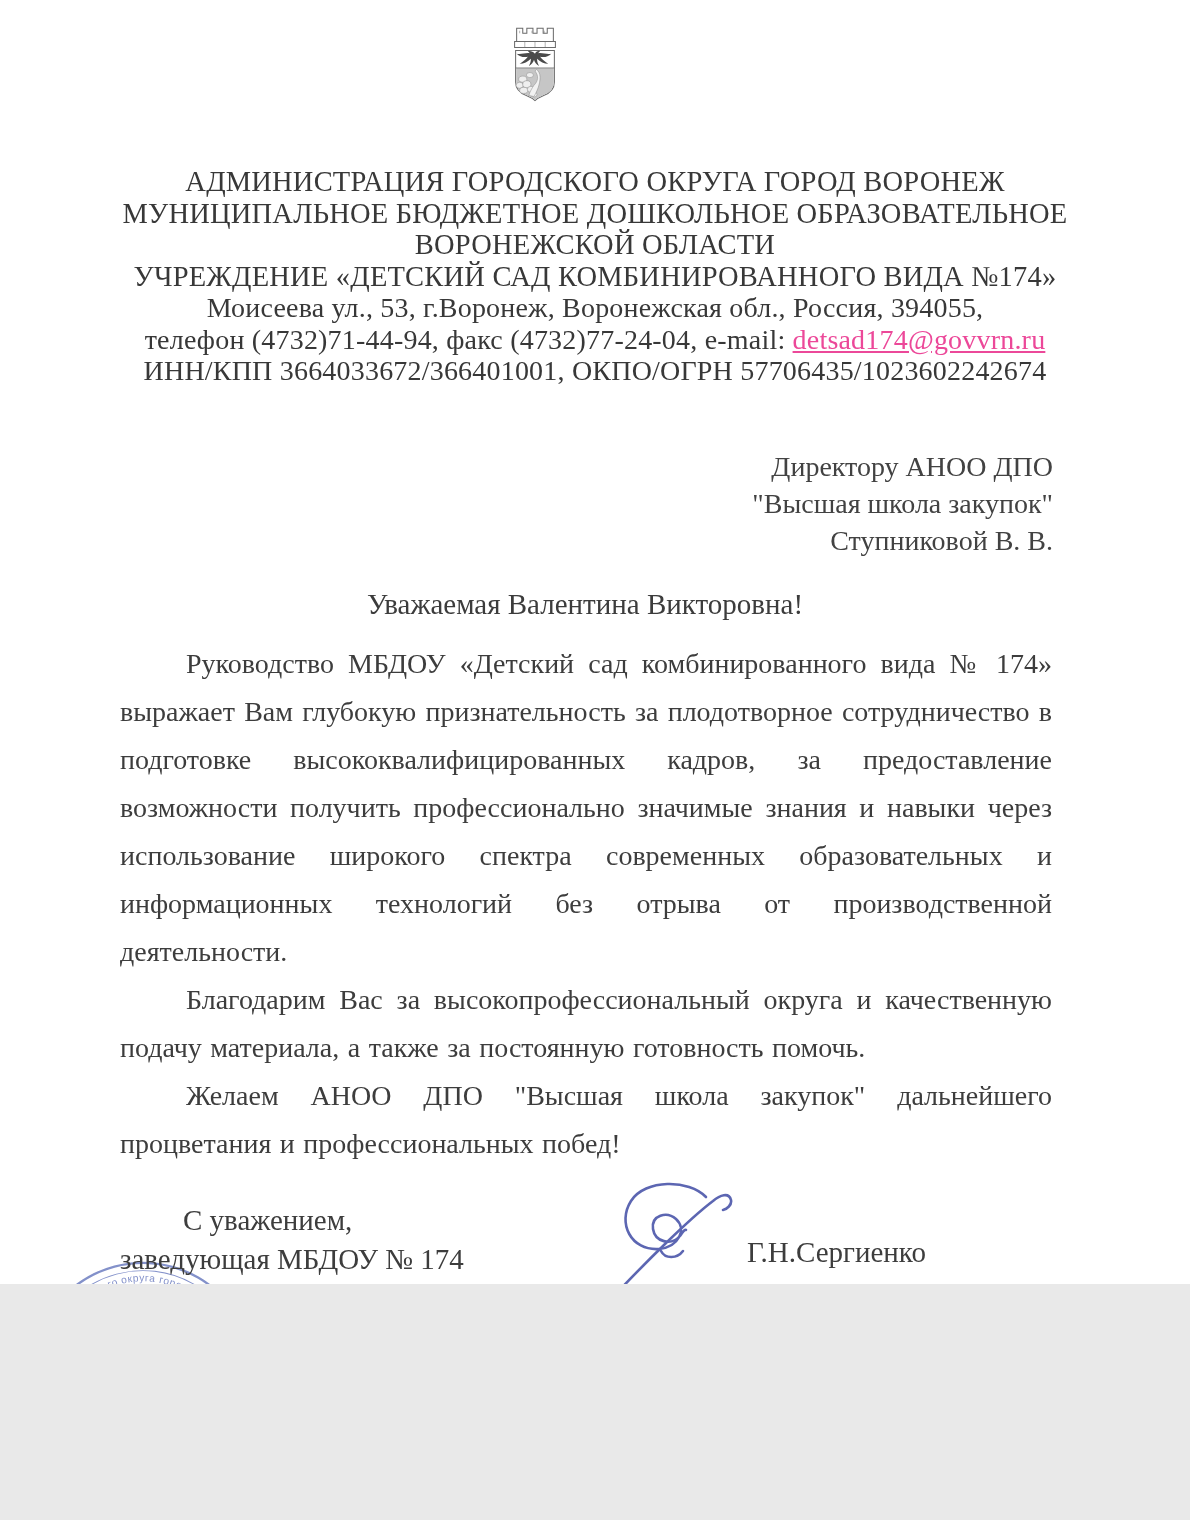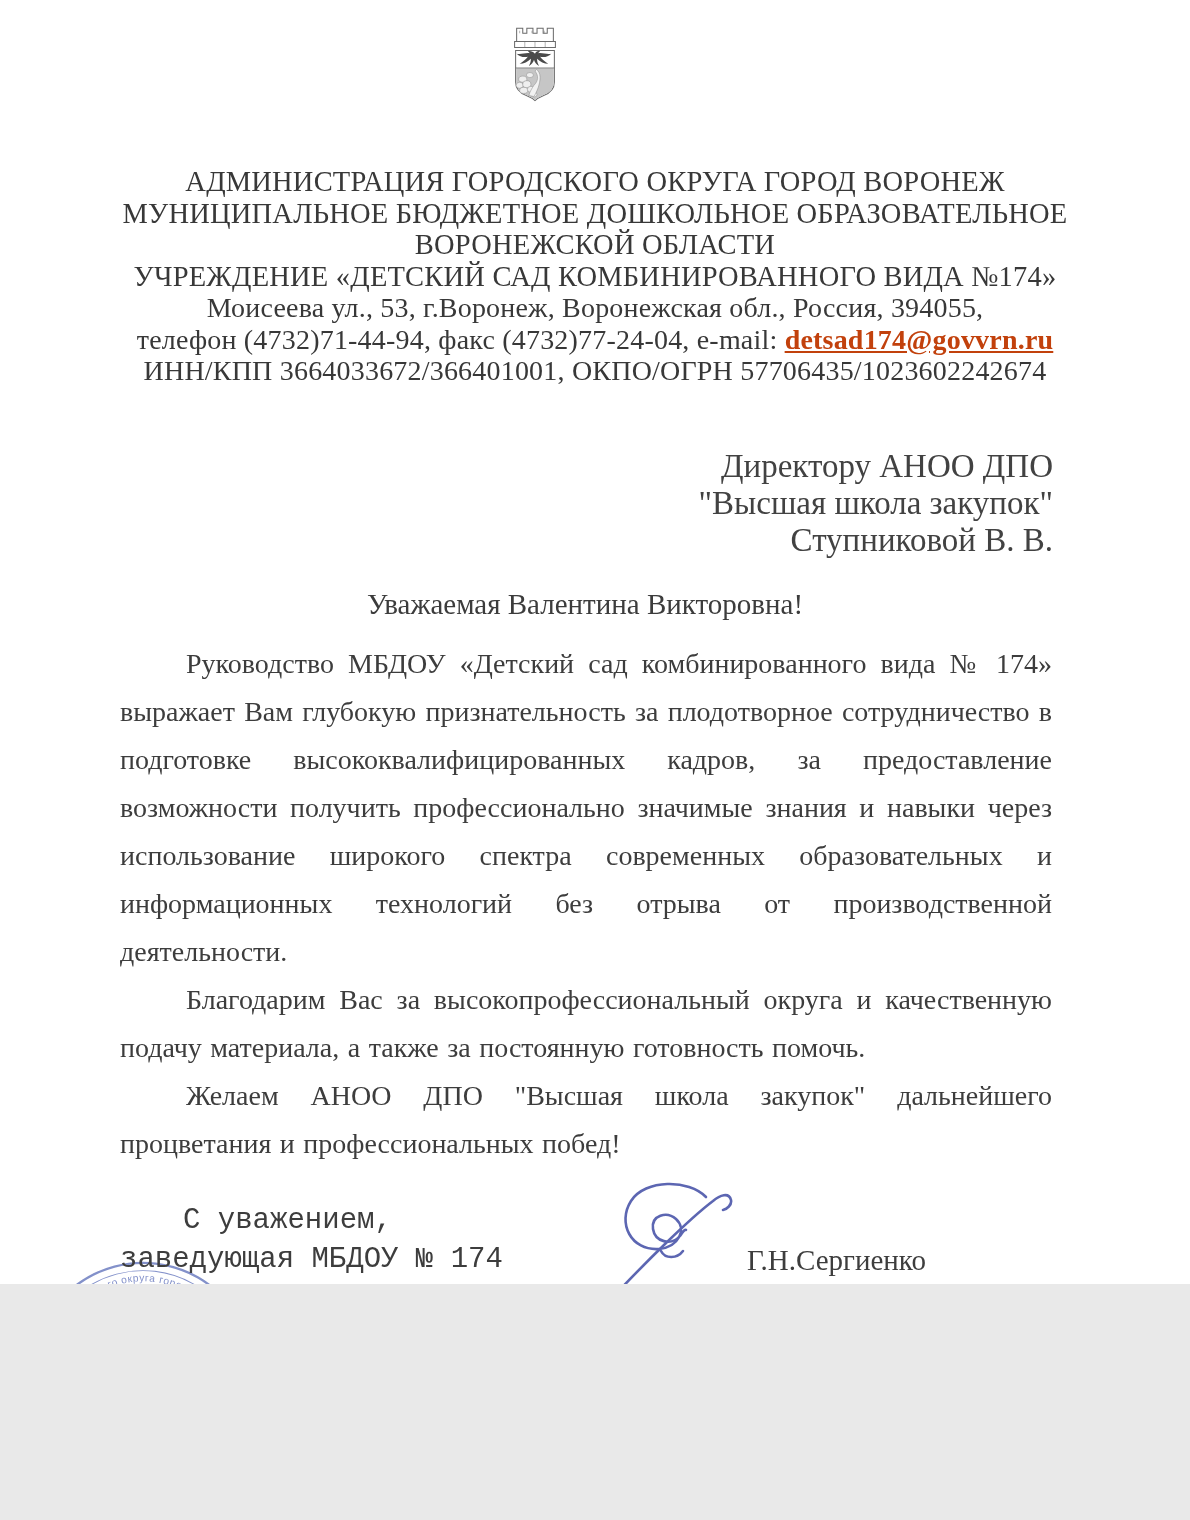--- a/index.html
+++ b/index.html
@@ -27,31 +27,30 @@
     top: 166px; left: 95px; width: 1000px;
     text-align: center;
     font-size: 28px;
     line-height: 31.5px;
     color: #383838;
     letter-spacing: 0.2px;
     white-space: nowrap;
   }
   .letterhead .org-line { font-size: 28.5px; }
   .email-link {
-    color: #c2410c;
+    color: #ec4899;
     text-decoration: underline;
-    font-weight: bold;
   }
 
   
   .recipient {
     position: absolute;
     top: 448px; right: 137px;
     text-align: right;
-    font-size: 33px;
+    font-size: 28px;
     line-height: 37px;
     color: #424242;
   }
 
   
   .salutation {
     position: absolute;
     top: 588px; left: 120px; width: 930px;
     text-align: center;
     font-size: 29px;
@@ -74,36 +73,34 @@
   }
 
   
   .closing-block {
     position: absolute;
     top: 1201px; left: 120px;
     font-size: 29px;
     line-height: 39px;
     color: #3d3d3d;
     z-index: 3;
-    font-family: Liberation Mono, monospace;
   }
   .closing-block .closing-line { padding-left: 63px; }
 
   .autograph {
     position: absolute;
     left: 603px; top: 1173px;
     width: 148px; height: 138px;
     z-index: 2;
   }
   .sign-name {
     position: absolute;
     left: 747px; top: 1236px;
     font-size: 29px;
     color: #3d3d3d;
-    margin-top: 8px;
   }
   .date-line {
     position: absolute;
     left: 112px; top: 1340px;
     font-size: 29px;
     letter-spacing: 2px;
     color: #3a3a3a;
     z-index: 3;
   }
 

